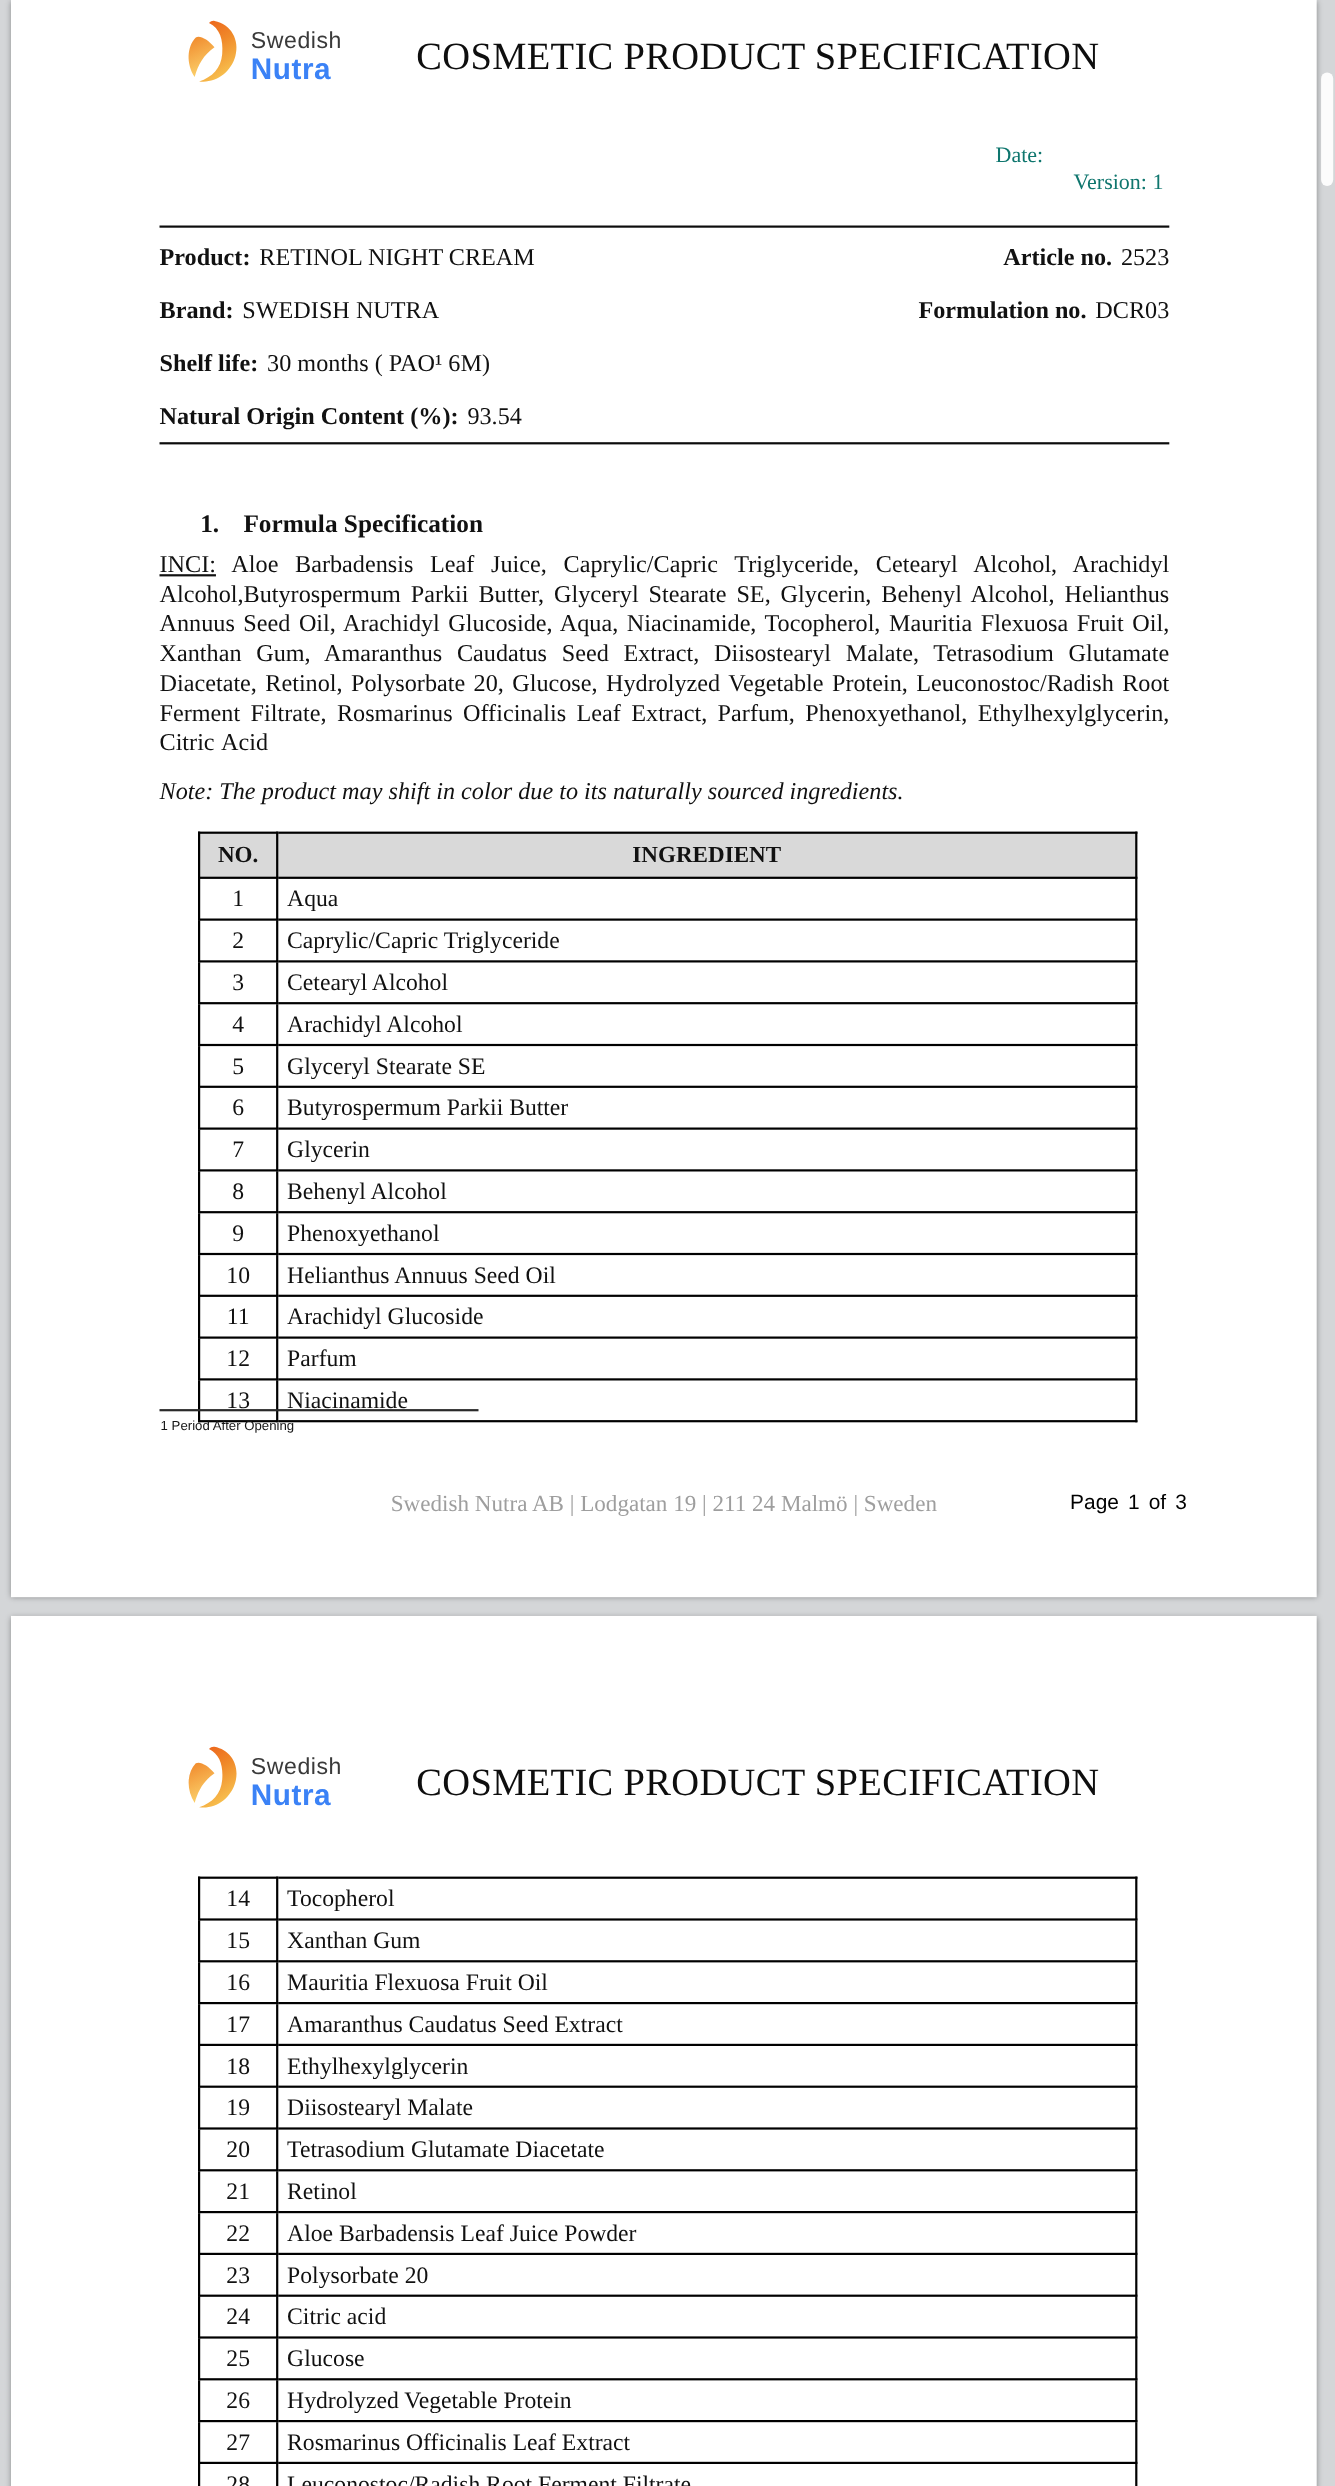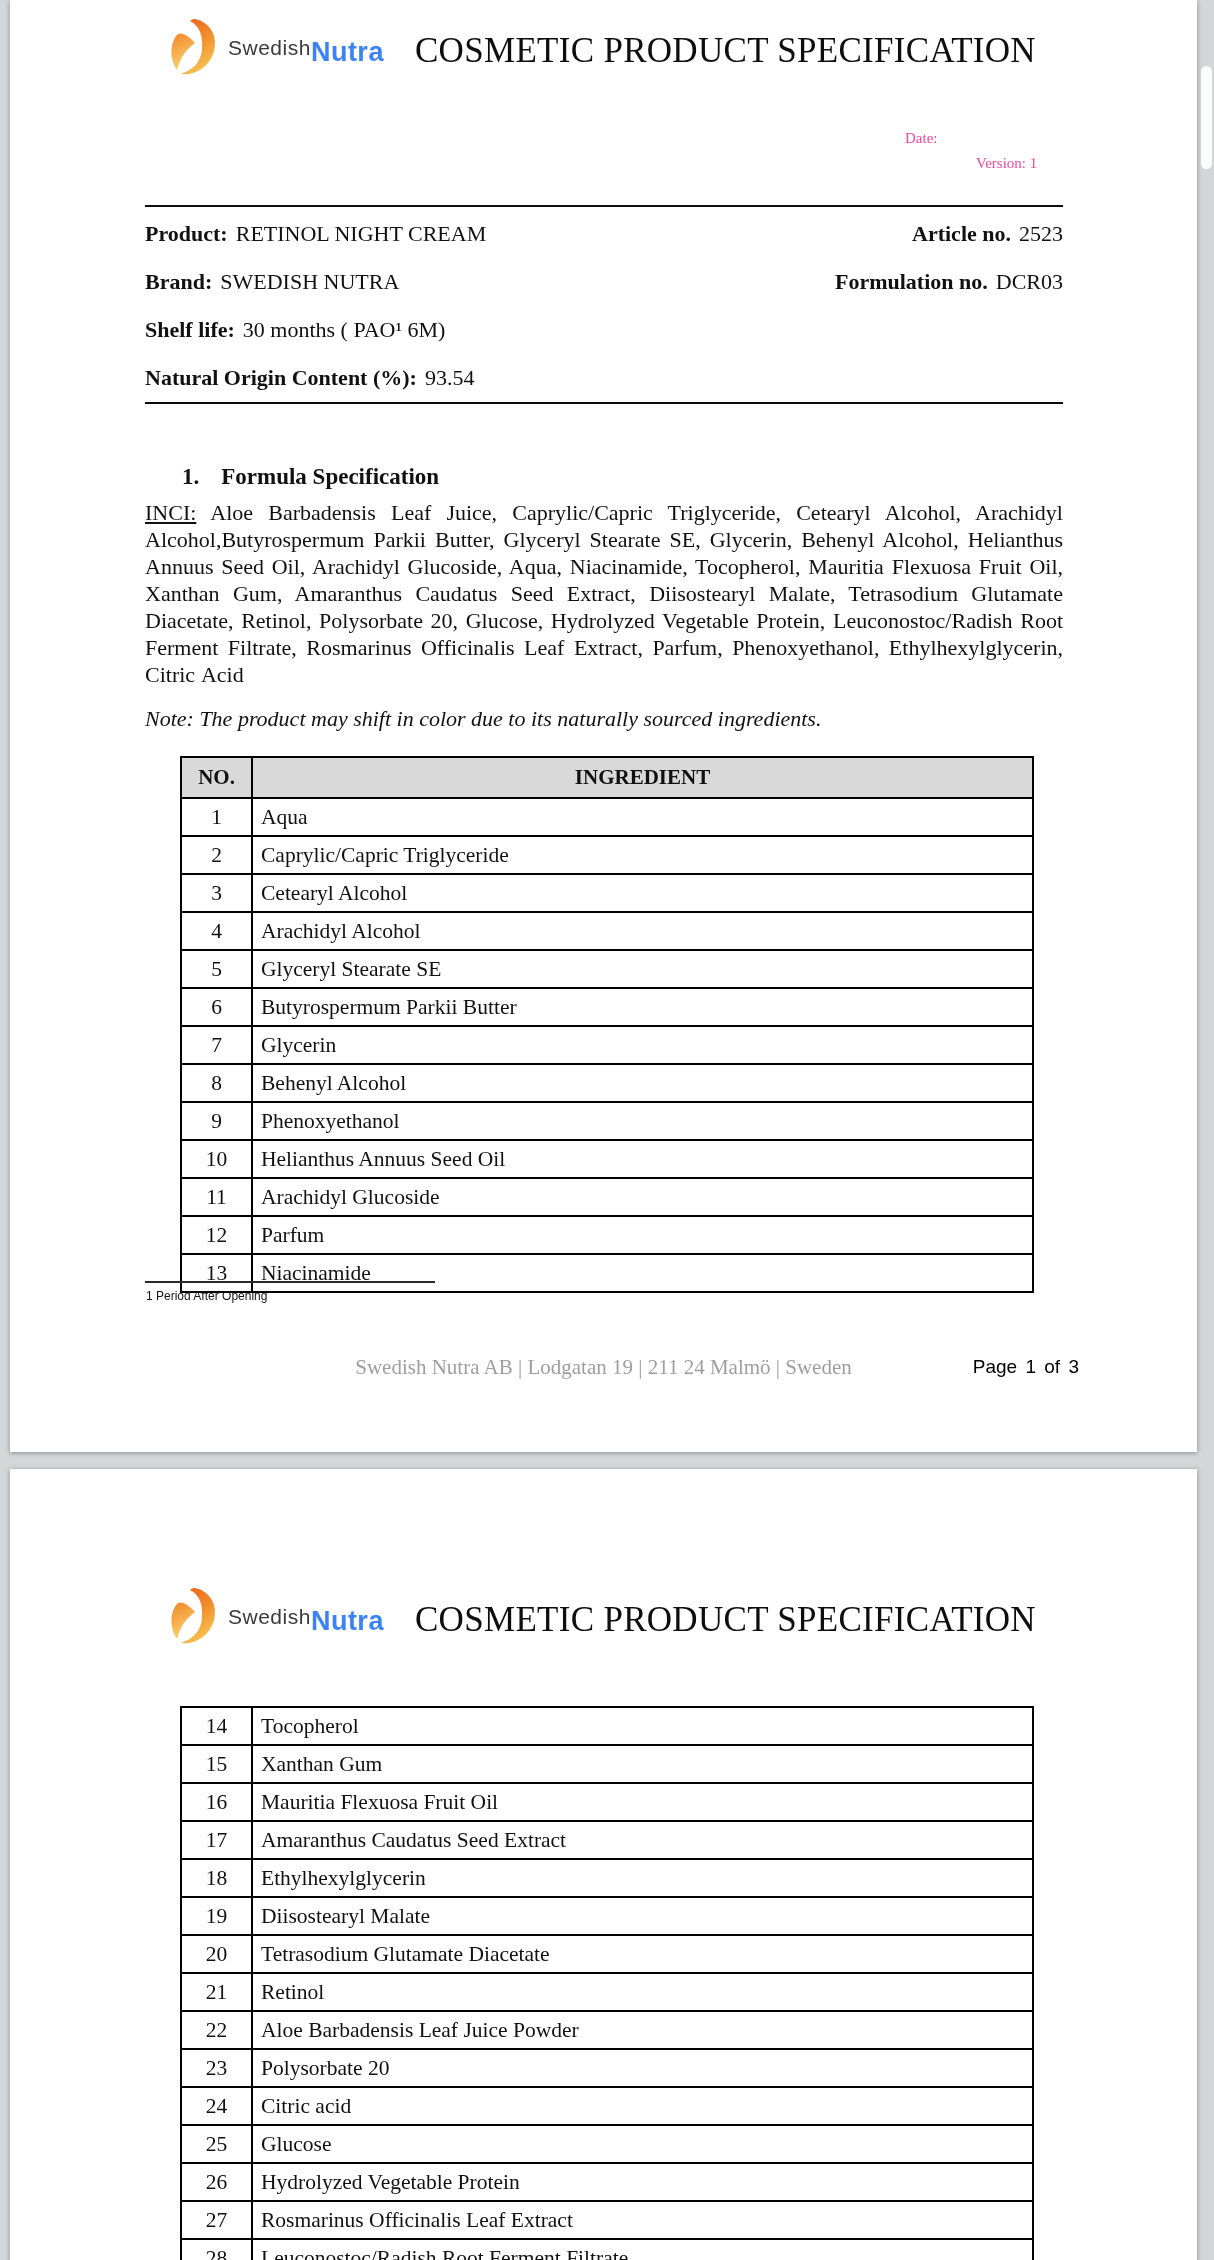--- a/index.html
+++ b/index.html
@@ -14,30 +14,30 @@
     box-shadow:0 1px 5px rgba(0,0,0,.35);
   }
   #page1{top:0;height:1452px;}
   #page2{top:1469px;height:800px;}
 
   
   .doc-header{position:absolute;left:158px;right:130px;display:flex;align-items:center;}
   #page1 .doc-header{top:18px;}
   #page2 .doc-header{top:118px;}
   .logo{display:flex;align-items:center;gap:10px;flex:0 0 auto;}
-  .logo-text{display:flex;flex-direction:row;line-height:1;}
+  .logo-text{display:flex;flex-direction:column;line-height:1;}
   .logo-top{font-family:"Liberation Sans",sans-serif;font-size:21px;color:#3a3a3a;letter-spacing:.5px;}
   .logo-bottom{font-family:"Liberation Sans",sans-serif;font-size:27px;font-weight:bold;color:#3b82f6;margin-top:2px;letter-spacing:.5px;}
   .doc-title{
     flex:1;text-align:center;font-size:35px;color:#0e0e0e;
     letter-spacing:.3px;white-space:nowrap;font-weight:500;
   }
 
   
-  .wm{position:absolute;color:#ec4899;font-size:15px;}
+  .wm{position:absolute;color:#0f766e;font-size:20px;}
   .wm-date{left:895px;top:130px;}
   .wm-version{left:966px;top:155px;}
 
   
   .info{
     position:absolute;left:135px;width:918px;top:205px;
     border-top:2px solid #0c0c0c;border-bottom:2px solid #0c0c0c;
     padding:13px 0 10px;
   }
   .info-row{display:flex;justify-content:space-between;line-height:28px;margin-top:20px;font-size:22px;}

